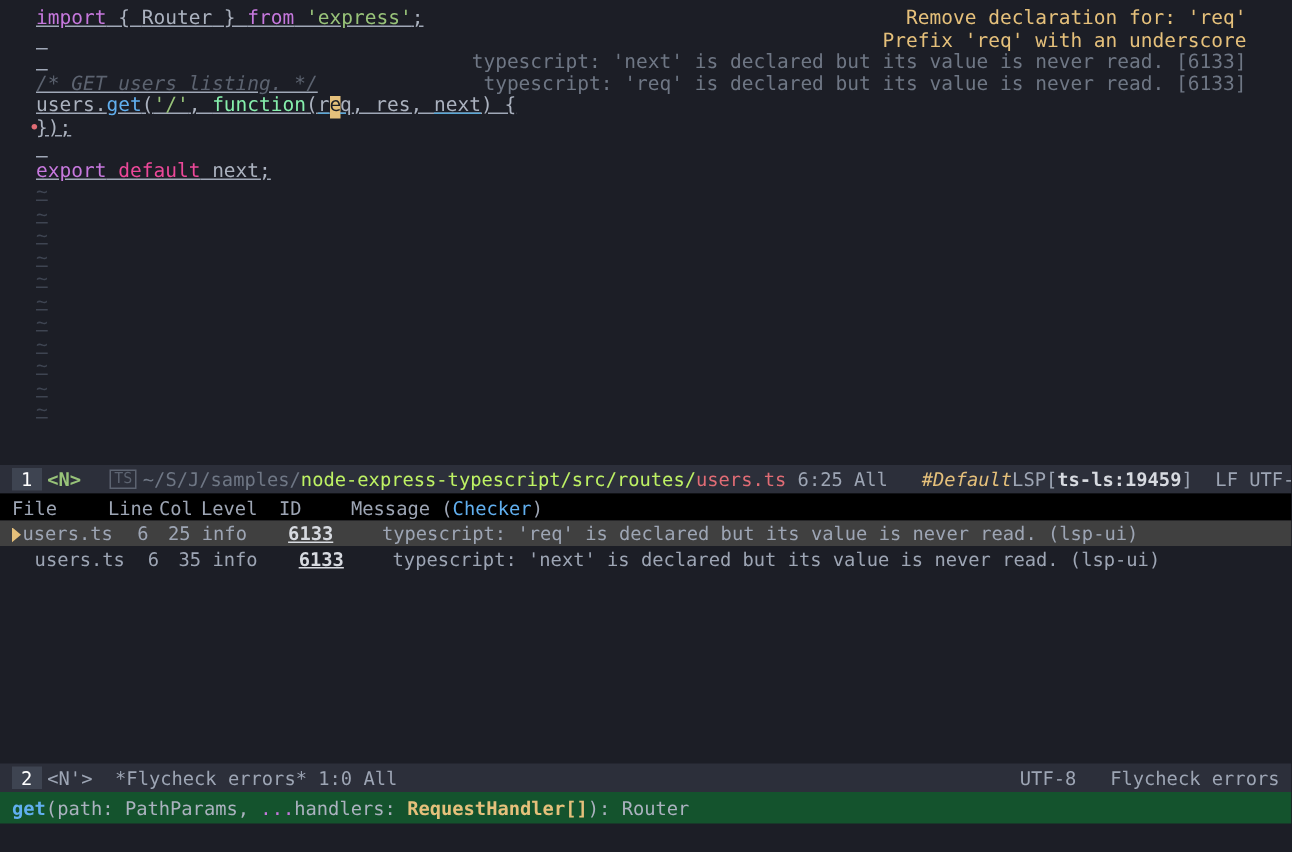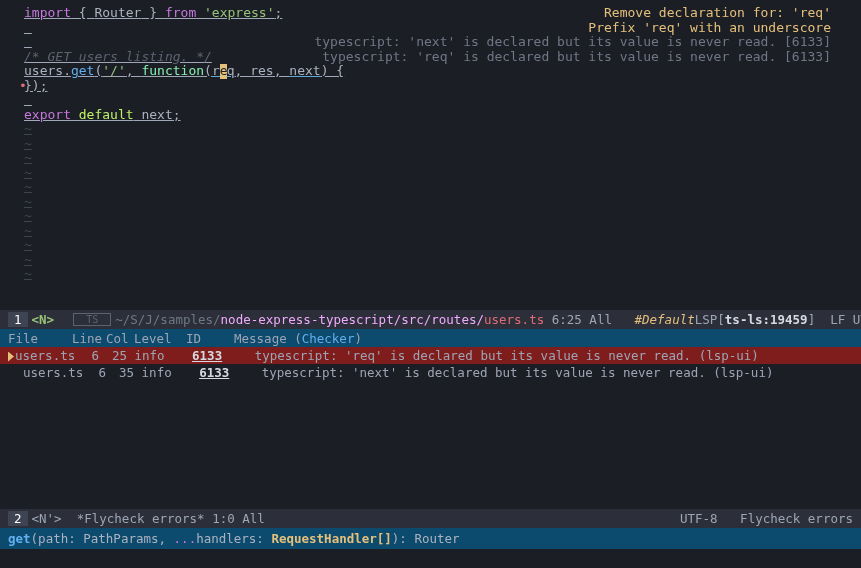--- a/index.html
+++ b/index.html
@@ -21,21 +21,21 @@
       height: 310px;
       background: #1c1e26;
       line-height: 14.5px;
     }
     .code-line { white-space: pre; text-decoration: underline; }
     .kw-import { color: #c678dd; }
     .kw-from { color: #c678dd; }
     .kw-const { color: #c678dd; }
     .kw-function { color: #86efac; }
     .kw-export { color: #c678dd; }
-    .kw-default { color: #bef264; text-align: right; }
+    .kw-default { color: #ec4899; text-align: right; }
     .ident { color: #abb2bf; }
     .type { color: #e5c07b; }
     .string { color: #98c379; }
     .comment { color: #5c6370; font-style: italic; }
     .method { color: #61afef; }
     .param-underline { color: #abb2bf; text-decoration: underline; text-decoration-color: #5ca8d6;}
     .brace { color: #abb2bf; }
     .punct { color: #abb2bf; }
     .tilde { color: #3e4451; }
     .dot-indicator { position: absolute; left: 19px; color: #e06c75; }
@@ -67,54 +67,54 @@
       background: #2c2f3a;
       color: #9da5b4;
       display: flex;
       align-items: center;
       padding: 0 8px;
       font-size: 12.5px;
       white-space: pre;
     }
     .sb-num { color: #ffffff; background: #3e4451; padding: 0 6px; margin-right: 4px; }
     .sb-mode { color: #98c379; font-weight: bold; }
-    .sb-ts { color: #5c6370; border: 1px solid #5c6370; font-size: 10px; padding: 0 12px; margin: 0 4px;}
+    .sb-ts { color: #5c6370; border: 1px solid #5c6370; font-size: 10px; padding: 0 2px; margin: 0 4px;}
     .sb-path-dim { color: #6f7785; }
-    .sb-path-bright { color: #f0abfc; }
+    .sb-path-bright { color: #bef264; }
     .sb-file { color: #e06c75; }
     .sb-pos { color: #9da5b4; }
     .sb-all { color: #9da5b4; }
     .sb-default { color: #e5c07b; font-style: italic; }
     .sb-lsp-lbl { color: #9da5b4; }
     .sb-lsp-val { color: #d7dae0; font-weight: bold; }
     .sb-enc { color: #9da5b4; }
     .sb-right { margin-left: auto; display: flex; align-items: center;}
     .flycheck-panel {
       flex: 0 0 auto;
       height: 180px;
       background: #1c1e26;
     }
     .fc-header {
-      background: #0c4a6e;
+      background: #000000;
       color: #9da5b4;
       padding: 2px 8px;
       font-size: 12.5px;
       white-space: pre;
       height: 18px;
       display: flex;
       align-items: center;
     }
     .fc-rows { padding: 0; }
     .fc-row {
       padding: 1px 8px;
       font-size: 12.5px;
       white-space: pre;
       color: #9da5b4;
     }
-    .fc-row.selected { background: #7f1d1d; }
+    .fc-row.selected { background: #404040; }
     .fc-file { color: #9da5b4; }
     .fc-id { color: #d7dae0; font-weight: bold; text-decoration: underline;}
     .fc-msg { color: #9da5b4; }
     .fc-checker-h { color: #61afef; }
     .fc-arrow {
       display: inline-block;
       width: 6px;
       height: 10px;
       background: #e5c07b;
       clip-path: polygon(0 0, 100% 50%, 0 100%);
@@ -126,21 +126,21 @@
       background: #2c2f3a;
       color: #9da5b4;
       display: flex;
       align-items: center;
       padding: 0 8px;
       font-size: 12.5px;
       white-space: pre;
     }
     .minibuffer {
       height: 21px;
-      background: #0c4a6e;
+      background: #14532d;
       color: #9da5b4;
       padding: 3px 8px;
       font-size: 12.5px;
       white-space: pre;
     }
     .mb-fn { color: #61afef; font-weight: bold;}
     .mb-param { color: #abb2bf; }
     .mb-kw { color: #c678dd; }
     .mb-type { color: #e5c07b; font-weight: bold;}
     .scrollbar {

